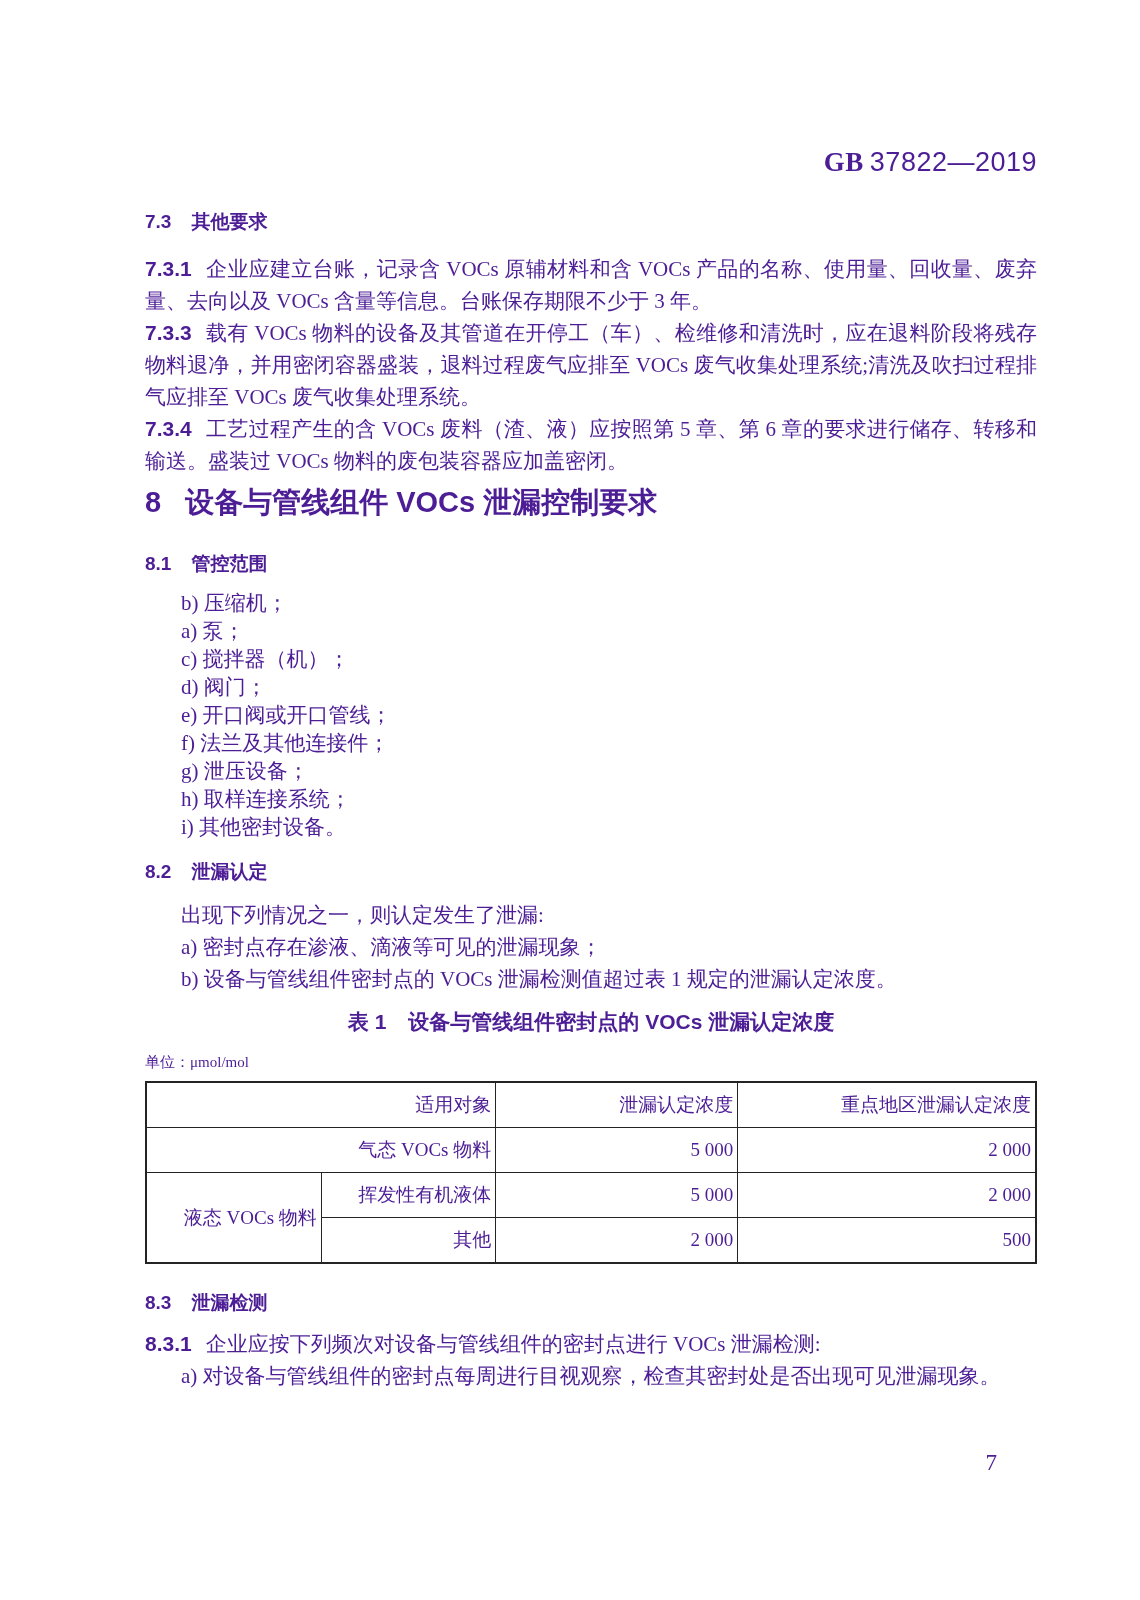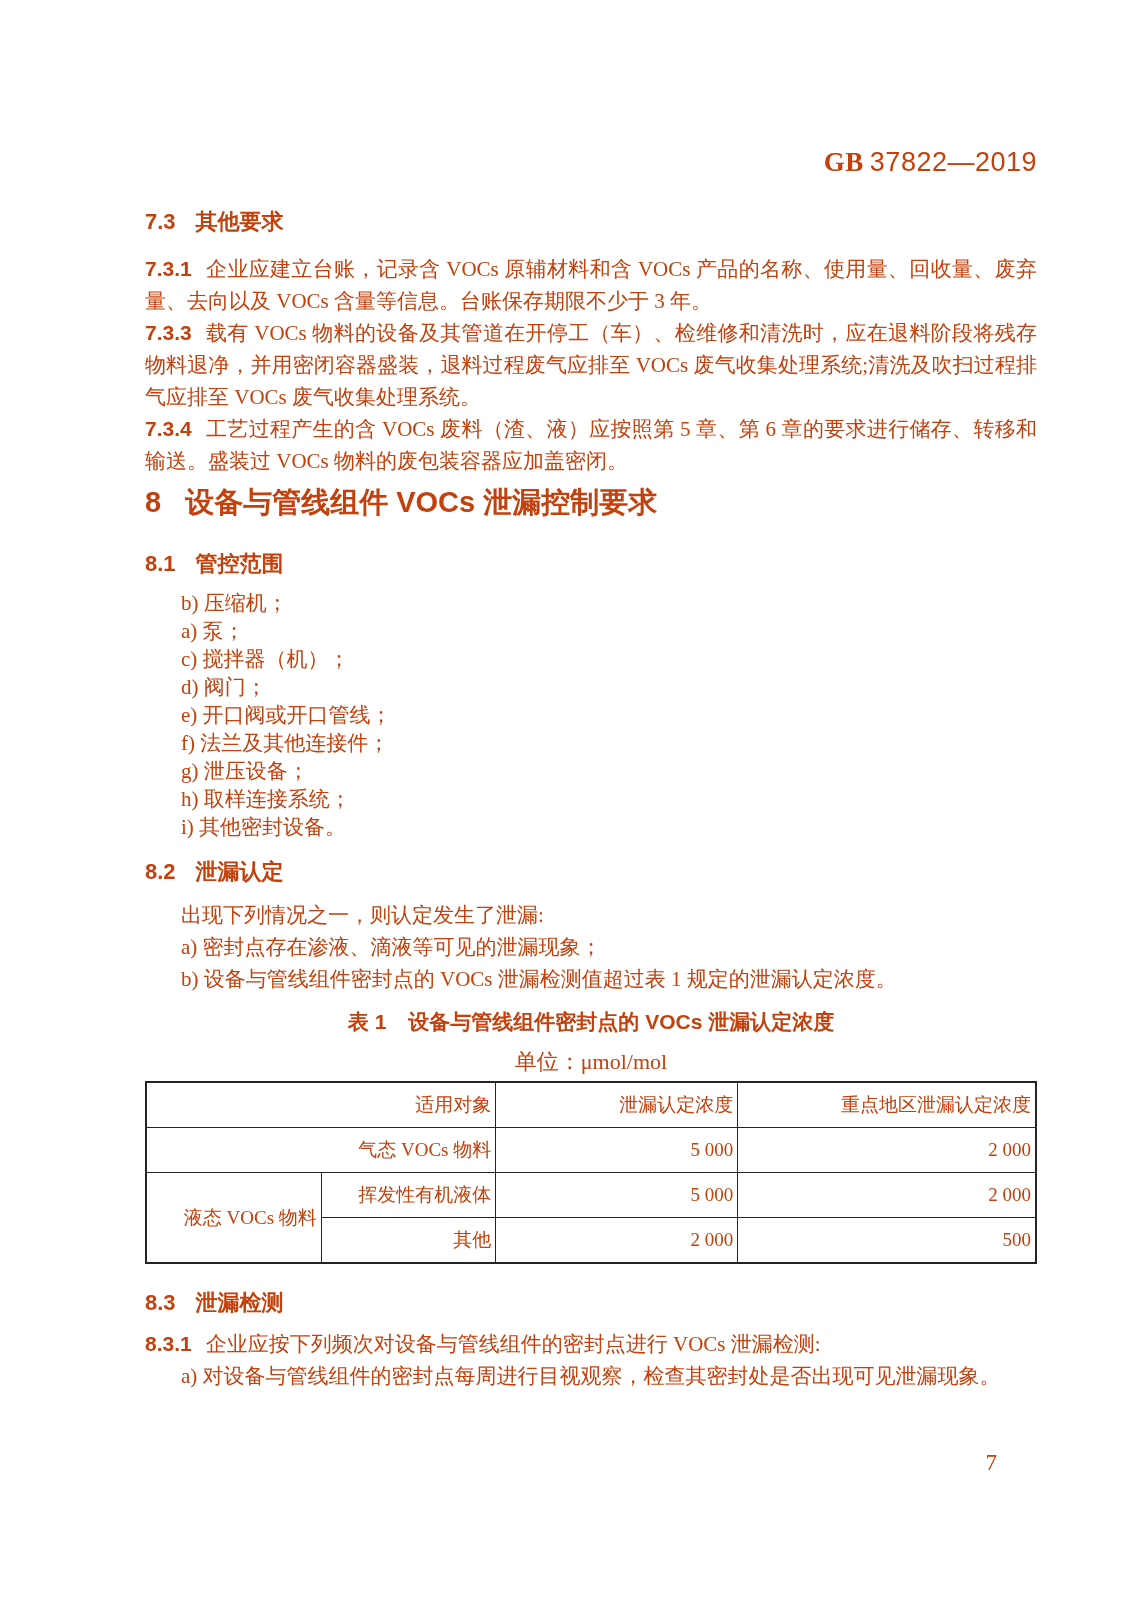--- a/index.html
+++ b/index.html
@@ -1,21 +1,21 @@
 <!DOCTYPE html>
 <html><head>
 <meta charset="utf-8">
 <style>
   html,body { margin:0; padding:0; background:#e8e8e8; }
   .page {
     position:relative;
     width:1140px; height:1600px;
     margin:0 auto;
     background:#ffffff;
-    color:#c2410c;
+    color:#4c1d95;
     font-family:"Liberation Serif","DejaVu Serif",serif;
     overflow:hidden;
     box-sizing:border-box;
   }
   .content {
     position:absolute;
     left:145px; top:0;
     width:892px;
   }
   
@@ -33,21 +33,21 @@
     margin-right:6px;
   }
   .doc-header .num {
     font-family:"Liberation Sans","DejaVu Sans",sans-serif;
     font-weight:normal;
   }
   
   .h-clause {
     font-family:"Liberation Sans","DejaVu Sans",sans-serif;
     font-weight:bold;
-    font-size:22px;
+    font-size:19px;
     line-height:26px;
   }
   .h-clause .hnum { margin-right:20px; }
   .h-chapter {
     font-family:"Liberation Sans","DejaVu Sans",sans-serif;
     font-weight:bold;
     font-size:29px;
     line-height:26px;
   }
   .h-chapter .hnum { margin-right:24px; }
@@ -73,22 +73,22 @@
   
   .tbl-caption {
     text-align:center;
     font-family:"Liberation Sans","DejaVu Sans",sans-serif;
     font-weight:bold;
     font-size:21px;
     line-height:26px;
   }
   .tbl-caption .cap-label { margin-right:22px; }
   .tbl-unit {
-    text-align:center;
-    font-size:22px;
+    text-align:left;
+    font-size:15px;
     line-height:22px;
   }
   table.std {
     width:100%;
     border-collapse:collapse;
     border:2px solid #242424;
     font-size:19px;
   }
   table.std td {
     border:1px solid #242424;

